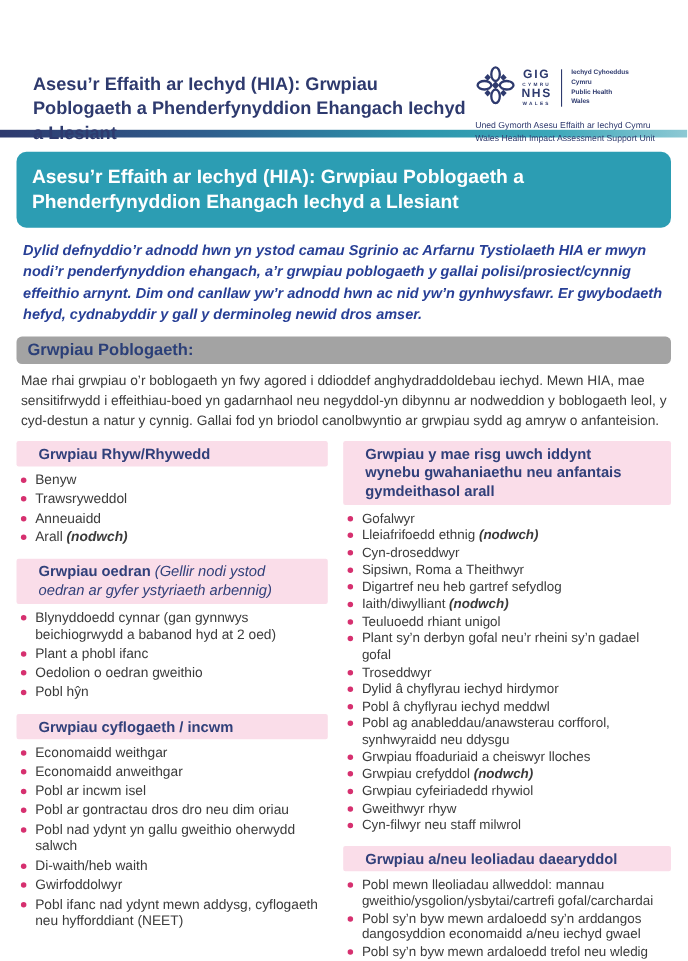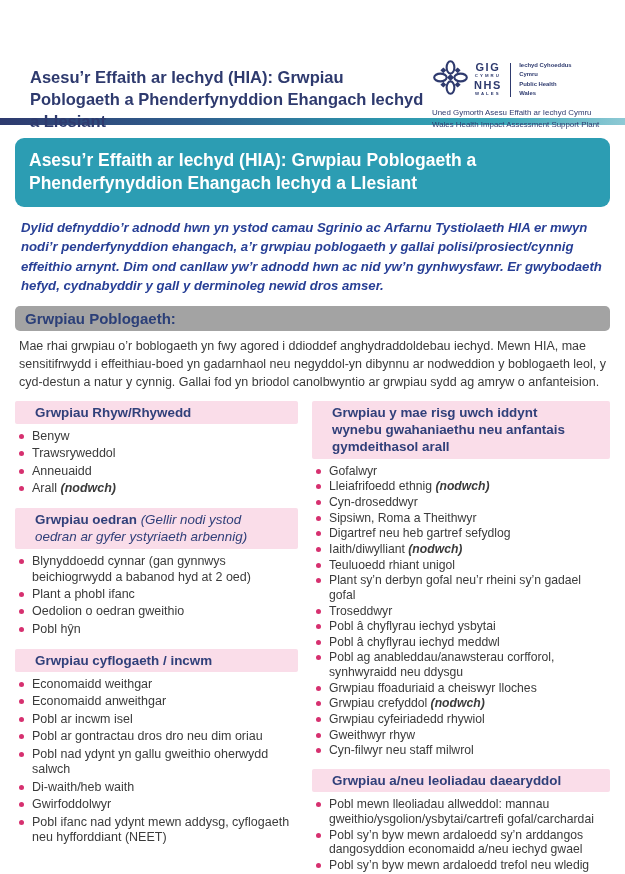--- a/index.html
+++ b/index.html
@@ -79,21 +79,21 @@
         <span class="logo-divider"></span>
         <span class="org-text">
           <span>Iechyd Cyhoeddus</span>
           <span>Cymru</span>
           <span>Public Health</span>
           <span>Wales</span>
         </span>
       </div>
       <div class="unit-text">
         <div>Uned Gymorth Asesu Effaith ar Iechyd Cymru</div>
-        <div>Wales Health Impact Assessment Support Plant</div>
+        <div>Wales Health Impact Assessment Support Unit</div>
       </div>
     </div>
   </div>
 
   <div class="gradient-bar"></div>
 
   <div class="content">
 
     <div class="banner">Asesu’r Effaith ar Iechyd (HIA): Grwpiau Poblogaeth a Phenderfynyddion Ehangach Iechyd a Llesiant</div>
 
@@ -143,21 +143,21 @@
             <ul class="bullets">
               <li>Gofalwyr</li>
               <li>Lleiafrifoedd ethnig<i> (nodwch)</i></li>
               <li>Cyn-droseddwyr</li>
               <li>Sipsiwn, Roma a Theithwyr</li>
               <li>Digartref neu heb gartref sefydlog</li>
               <li>Iaith/diwylliant<i> (nodwch)</i></li>
               <li>Teuluoedd rhiant unigol</li>
               <li>Plant sy’n derbyn gofal neu’r rheini sy’n gadael gofal</li>
               <li>Troseddwyr</li>
-              <li>Pobl â chyflyrau iechyd ysbytai</li>
+              <li>Dylid â chyflyrau iechyd hirdymor</li>
               <li>Pobl â chyflyrau iechyd meddwl</li>
               <li>Pobl ag anableddau/anawsterau corfforol, synhwyraidd neu ddysgu</li>
               <li>Grwpiau ffoaduriaid a cheiswyr lloches</li>
               <li>Grwpiau crefyddol<i> (nodwch)</i></li>
               <li>Grwpiau cyfeiriadedd rhywiol</li>
               <li>Gweithwyr rhyw</li>
               <li>Cyn-filwyr neu staff milwrol</li>
             </ul>
           </div>
           <div class="section">

